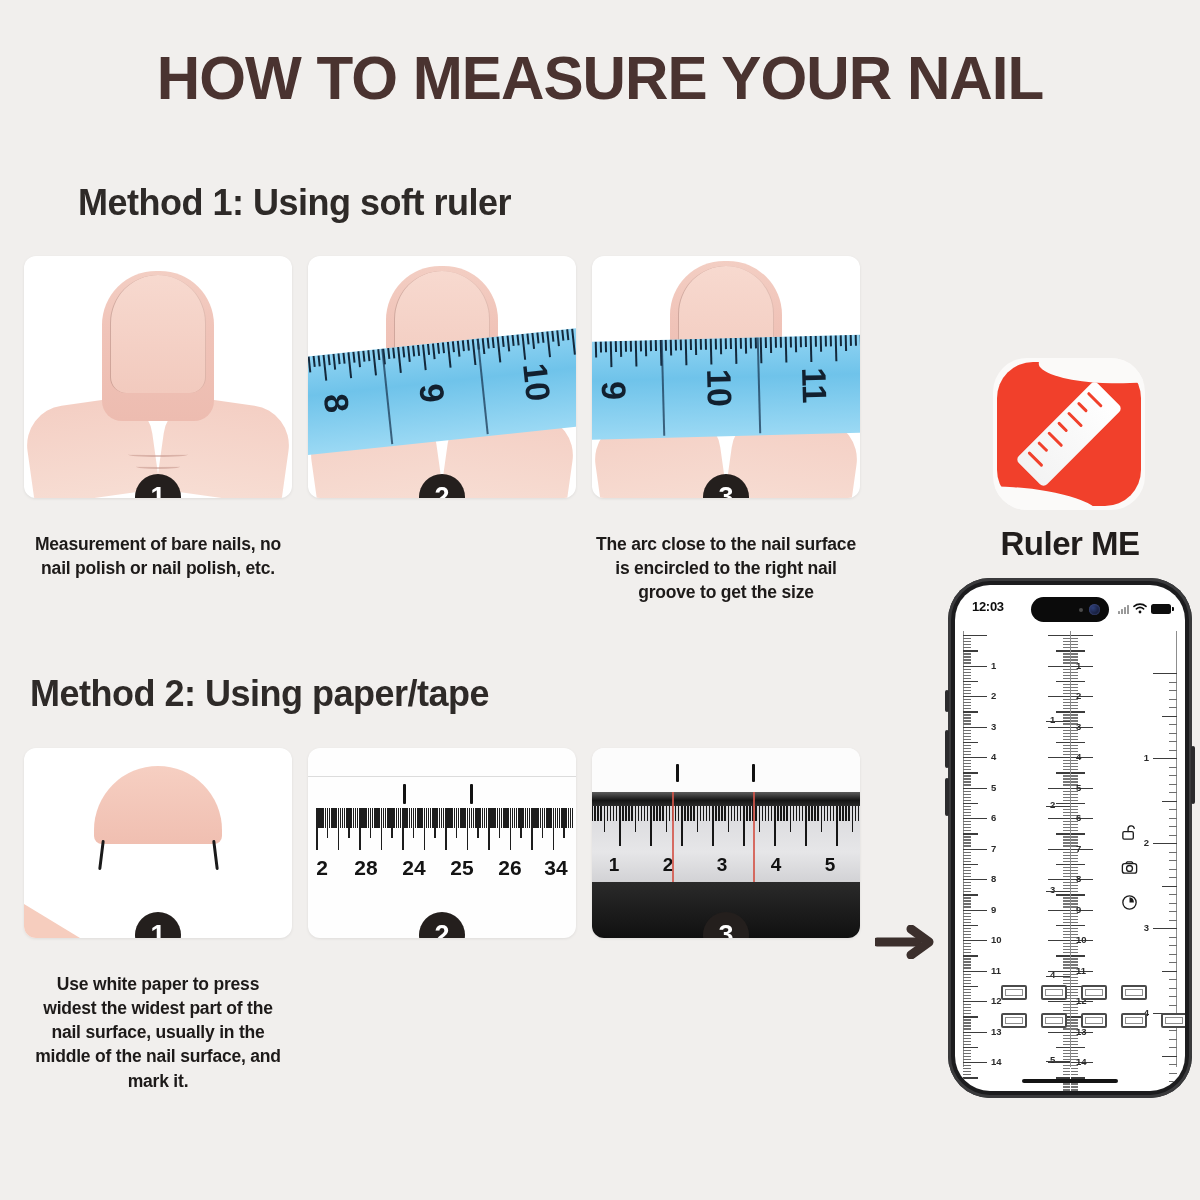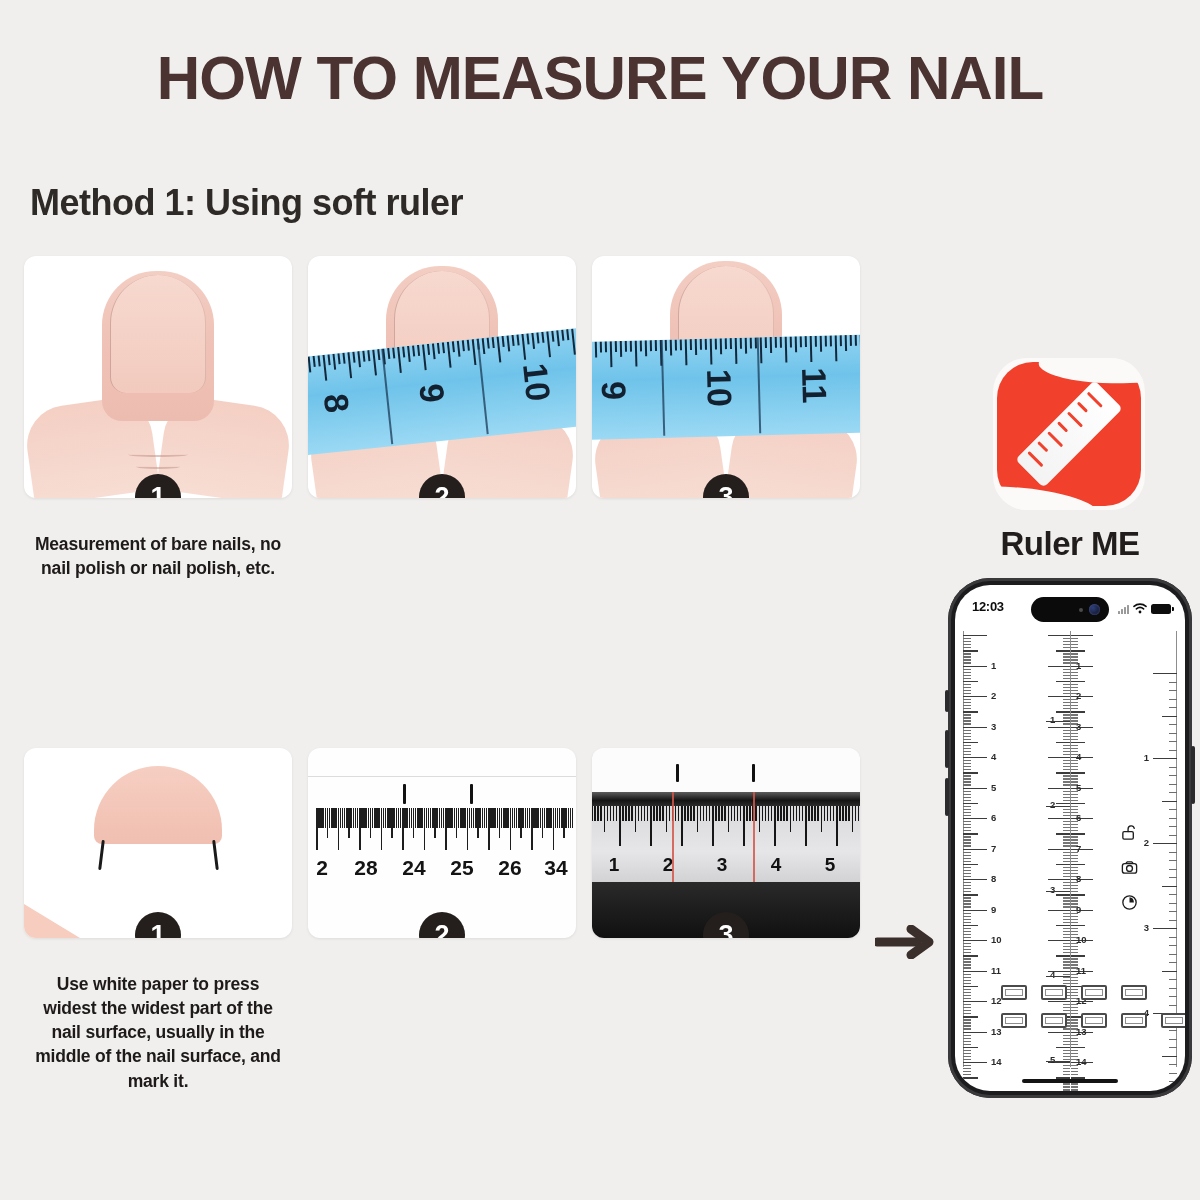--- a/index.html
+++ b/index.html
@@ -20,21 +20,21 @@
     font-family: "Liberation Sans", sans-serif;
     transform: scaleX(0.97);
   }
 
   
   .method-head {
     position: absolute; left: 30px;
     font-size: 36px; font-weight: 900; color: #2e2a28;
     letter-spacing: -0.5px;
   }
-  #m1-head { top: 182px; }
+  #m1-head { top: 182px; margin-left: 48px; }
   #m2-head { top: 673px; }
 
   
   .row { position: absolute; display: flex; gap: 16px; }
   #row1 { left: 24px; top: 256px; }
   #row2 { left: 24px; top: 748px; }
 
   .step { position: relative; width: 268px; }
   .photo {
     position: relative; width: 268px; height: 242px;
@@ -463,23 +463,25 @@
               <i style="left:275px;height:26px;"></i>
             </div>
           <div class="tape-major" style="left:76px;"></div>
           <div class="tape-major" style="left:172px;"></div>
           <span class="tape-num" style="left:18px;">9</span>
           <span class="tape-num" style="left:114px;">10</span>
           <span class="tape-num" style="left:210px;">11</span>
         </div>
         <div class="badge">3</div>
       </div>
+      <div class="caption">The arc close to the nail surface is encircled to the right nail groove to get the size</div>
     </div>
   </div>
 
+  <div class="method-head" id="m2-head">Method 2: Using paper/tape</div>
 
   <div class="row" id="row2">
 
     <div class="step">
       <div class="photo short paper-card">
         <div class="nail-print"></div>
         <div class="markline" style="left:76px;transform:rotate(7deg);"></div>
         <div class="markline" style="left:190px;transform:rotate(-7deg);"></div>
         <div class="corner-skin"></div>
         <div class="badge lift">1</div>

